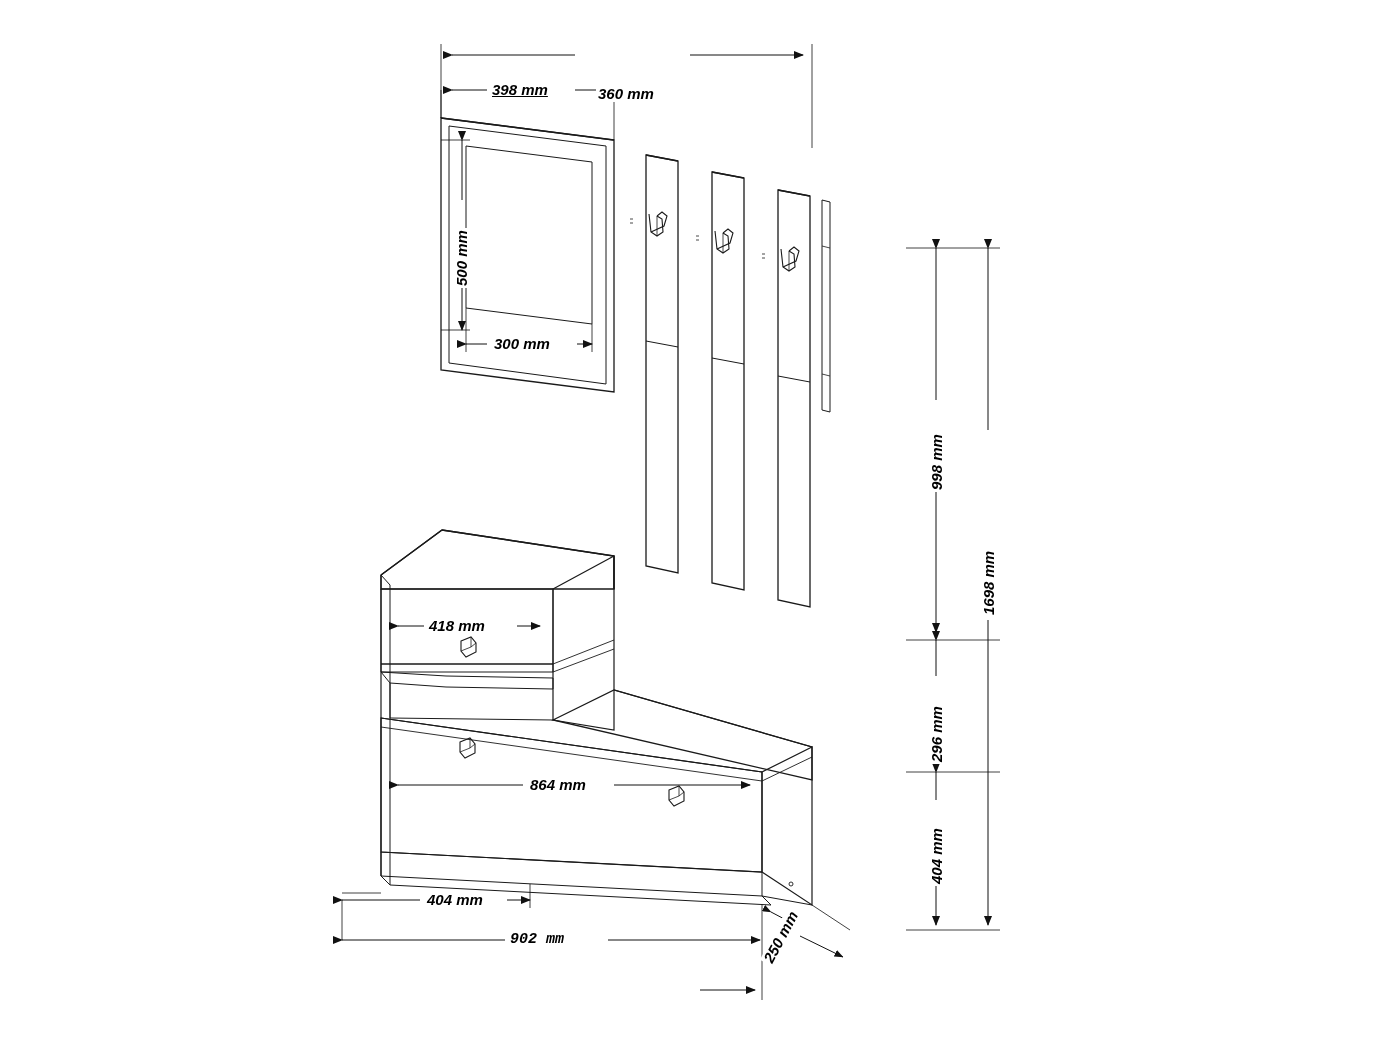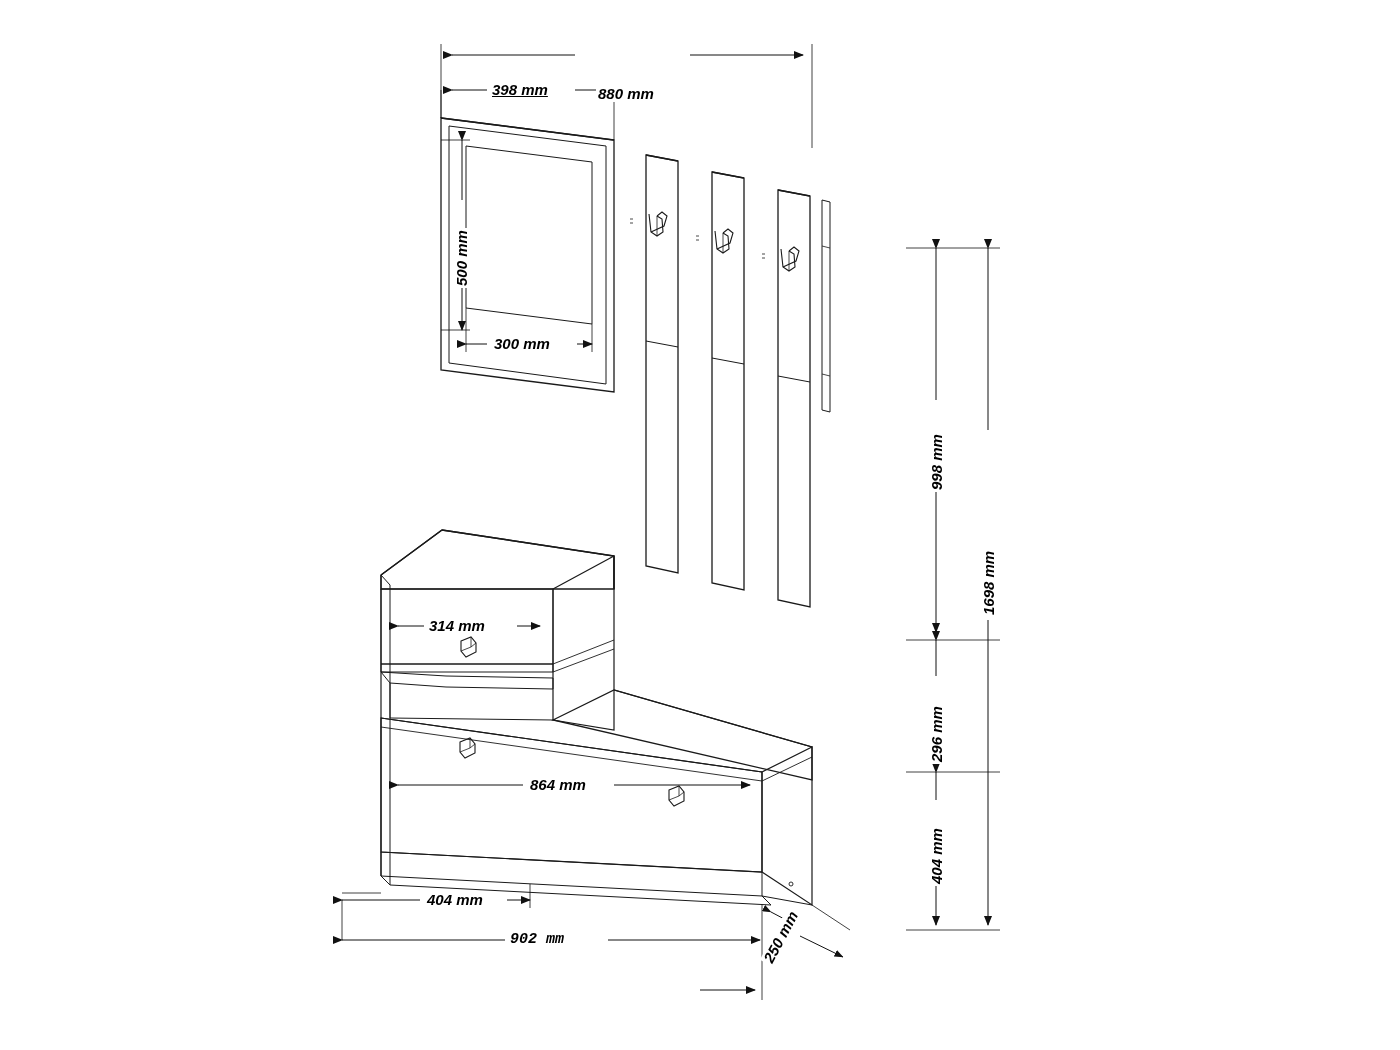--- a/index.html
+++ b/index.html
@@ -208,29 +208,29 @@
 
       <path d="M906,930 L1000,930" stroke-width="0.8"></path>
       <path d="M936,772 L936,800" marker-start="url(#ah)"></path>
       <path d="M936,862 L936,925" marker-end="url(#ah)"></path>
 
       <path d="M988,248 L988,430" marker-start="url(#ah)"></path>
       <path d="M988,620 L988,925" marker-end="url(#ah)"></path>
     </g>
   </svg>
 
-  <div class="dimlabel" style="left:596px; top:86px;">880 mm</div>
+  <div class="dimlabel" style="left:596px; top:86px;">360 mm</div>
 
   <div class="dimlabel" style="left:490px; top:82px;text-decoration:underline;">398 mm</div>
 
   <div class="dimlabel vert" style="left:454px; top:205px; transform:rotate(-90deg) translate(-83px,0);">500 mm</div>
 
   <div class="dimlabel" style="left:492px; top:336px;">300 mm</div>
 
-  <div class="dimlabel" style="left:427px; top:618px;">314 mm</div>
+  <div class="dimlabel" style="left:427px; top:618px;">418 mm</div>
 
   <div class="dimlabel" style="left:528px; top:777px;">864 mm</div>
 
   <div class="dimlabel" style="left:425px; top:892px;">404 mm</div>
 
   <div class="dimlabel" style="left:508px; top:932px;font-family:Liberation Mono, monospace;">902 mm</div>
 
   <div class="dimlabel vert" style="left:789px; top:905px; transform:rotate(-62deg) translate(-62px,0);">250 mm</div>
 
   <div class="dimlabel vert" style="left:929px; top:408px; transform:rotate(-90deg) translate(-84px,0);">998 mm</div>

